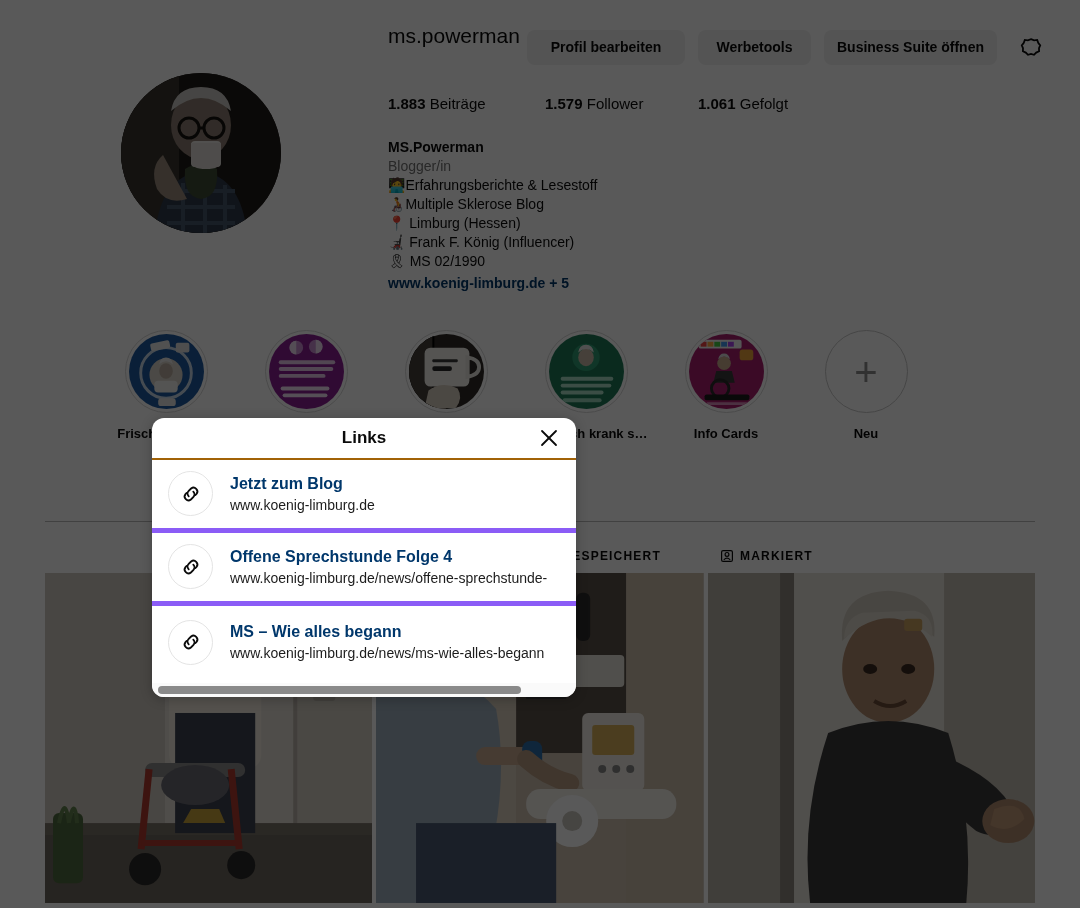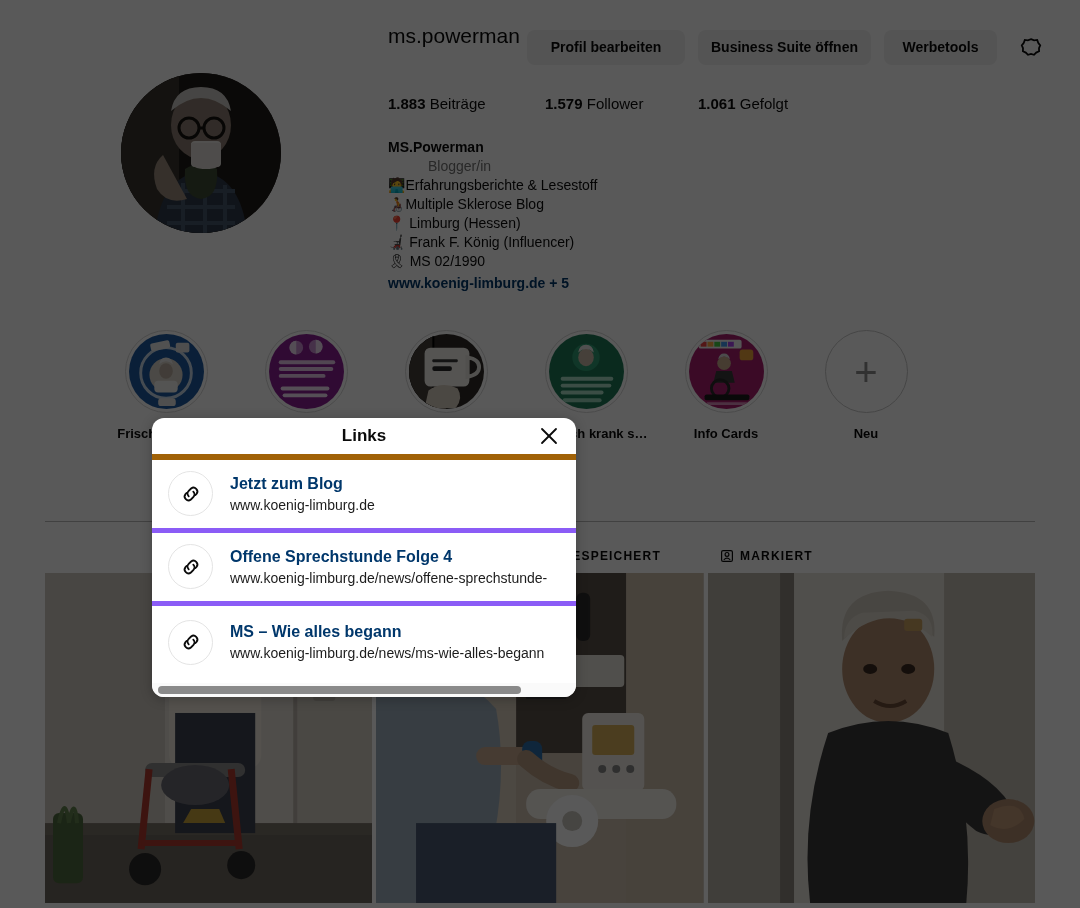--- a/index.html
+++ b/index.html
@@ -72,21 +72,21 @@
   .stat-posts   { width: 157px; }
   .stat-follow  { width: 153px; }
   .stat-following{ width: 160px; }
   .stat b { font-weight: 700; }
 
   .bio {
     position: absolute; left: 388px; top: 138px;
     font-size: 14px; line-height: 19px; color: #0b0b0b;
   }
   .bio .name { font-weight: 700; }
-  .bio .cat  { color: #737373; margin-left: 40px; }
+  .bio .cat  { color: #737373; }
   .bio .link {
     color: #00376b; font-weight: 600; display: inline-block;
     margin-top: 3px; cursor: pointer;
   }
 
   
   .highlights {
     position: absolute; left: 0; top: 330px;
     width: 1080px; height: 140px;
     display: flex; gap: 0; padding-left: 96px;
@@ -157,21 +157,21 @@
     background: #ffffff;
     border-radius: 12px;
     z-index: 60;
     display: flex; flex-direction: column;
     overflow: hidden;
     box-shadow: 0 2px 12px rgba(0,0,0,0.25);
   }
   .modal-head {
     height: 42px; position: relative;
     display: flex; align-items: center; justify-content: center;
-    border-bottom: 6px solid #a16207;
+    border-bottom: 2px solid #a16207;
     flex: 0 0 auto;
   }
   .modal-title {
     font-size: 17px; font-weight: 700; color: #0b0b0b;
   }
   .modal-close {
     position: absolute; right: 14px; top: 50%;
     transform: translateY(-50%);
     width: 26px; height: 26px; cursor: pointer;
     display: flex; align-items: center; justify-content: center;
@@ -238,22 +238,22 @@
         </svg>
       </div>
     </div>
 
     <div class="username-block">
       <div class="username">ms.powerman</div>
     </div>
 
     <div class="hdr-actions">
       <button class="btn btn-edit">Profil bearbeiten</button>
+      <button class="btn btn-ads">Werbetools</button>
       <button class="btn btn-suite">Business Suite öffnen</button>
-      <button class="btn btn-ads">Werbetools</button>
       <button class="gear-btn">
         <svg width="24" height="24" viewBox="0 0 24 24" fill="none" stroke="#0b0b0b" stroke-width="1.8">
           <path d="M12 3.2 l3.1 1.1 l3.1 -0.4 l1.0 3.0 l2.0 2.4 l-1.2 2.9 l0.1 3.1 l-2.9 1.3 l-2.2 2.2 l-3.0 -0.8 l-3.0 0.8 l-2.2 -2.2 l-2.9 -1.3 l0.1 -3.1 l-1.2 -2.9 l2.0 -2.4 l1.0 -3.0 l3.1 0.4 z"></path>
         </svg>
       </button>
     </div>
 
     <div class="stats">
       <div class="stat stat-posts">
         <b>1.883</b>

